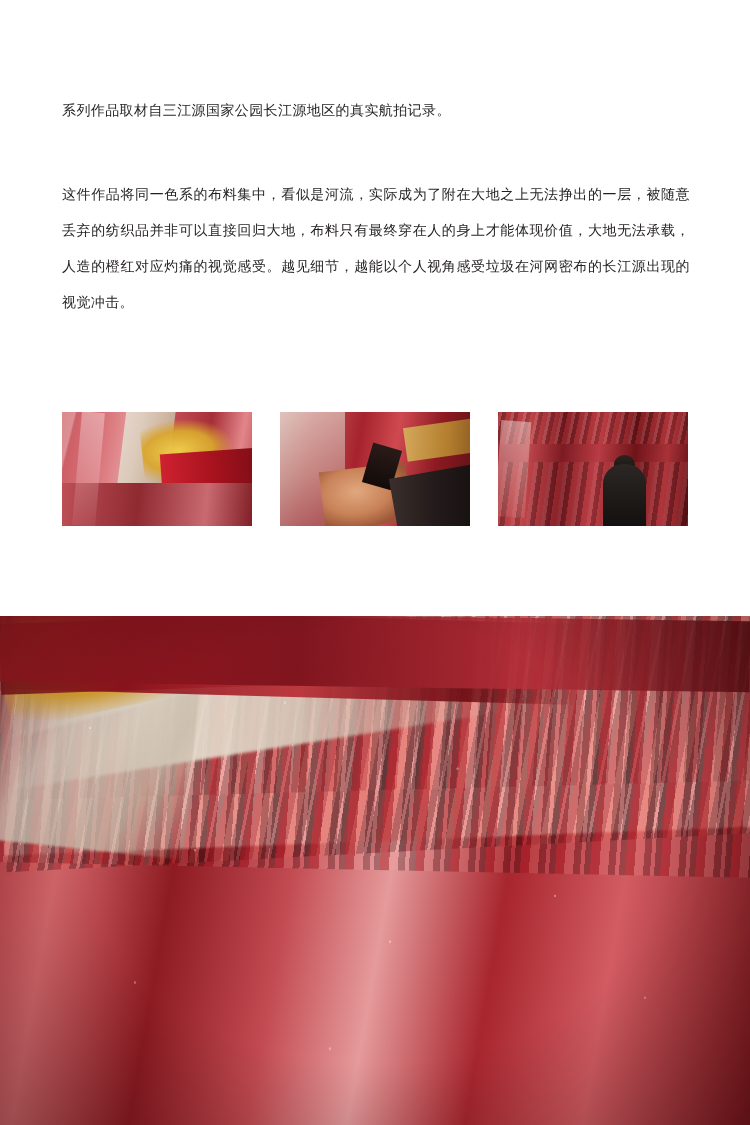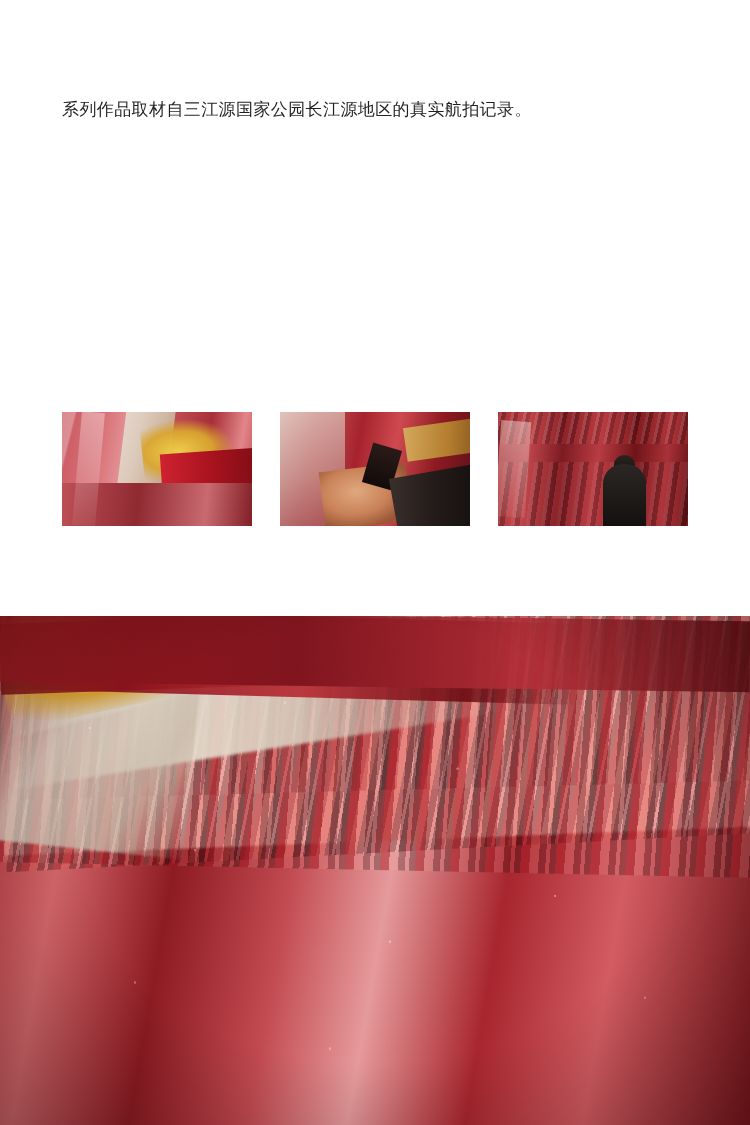--- a/index.html
+++ b/index.html
@@ -23,21 +23,21 @@
   }
 
   
   .text-block {
     position: absolute;
     left: 62px;
     top: 92px;
     width: 628px;
   }
   .para {
-    font-size: 17px;
+    font-size: 14px;
     line-height: 36px;
     color: #231f20;
     letter-spacing: 0.4px;
     margin: 0;
     text-align: justify;
     text-justify: inter-ideograph;
   }
   .para.lead {
     margin-bottom: 48px;
   }
@@ -264,20 +264,21 @@
     background: radial-gradient(ellipse at 50% 45%, rgba(0,0,0,0) 55%, rgba(0,0,0,0.28) 100%);
   }
 </style>
 </head>
 <body>
 
 <div class="page">
 
   <div class="text-block">
     <p class="para lead">系列作品取材自三江源国家公园长江源地区的真实航拍记录。</p>
+    <p class="para">这件作品将同一色系的布料集中，看似是河流，实际成为了附在大地之上无法挣出的一层，被随意丢弃的纺织品并非可以直接回归大地，布料只有最终穿在人的身上才能体现价值，大地无法承载，人造的橙红对应灼痛的视觉感受。越见细节，越能以个人视角感受垃圾在河网密布的长江源出现的视觉冲击。</p>
   </div>
 
   <div class="thumb-row">
 
     <div class="thumb">
       <div class="art">
         <div class="t1-a"></div>
         <div class="t1-b"></div>
         <div class="t1-c"></div>
         <div class="t1-d"></div>

